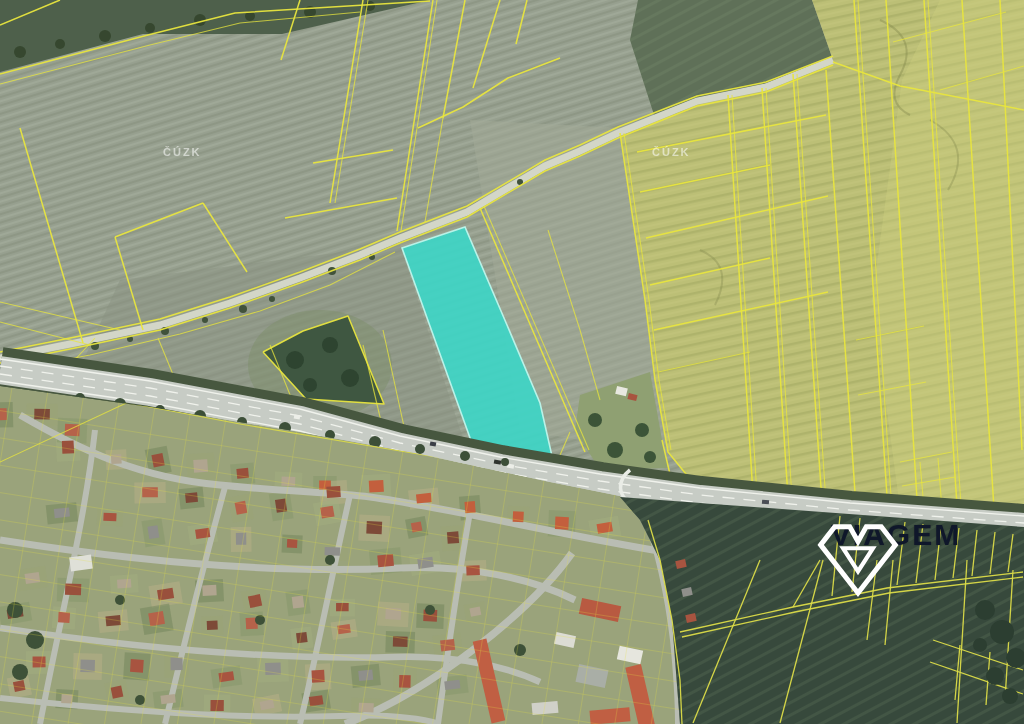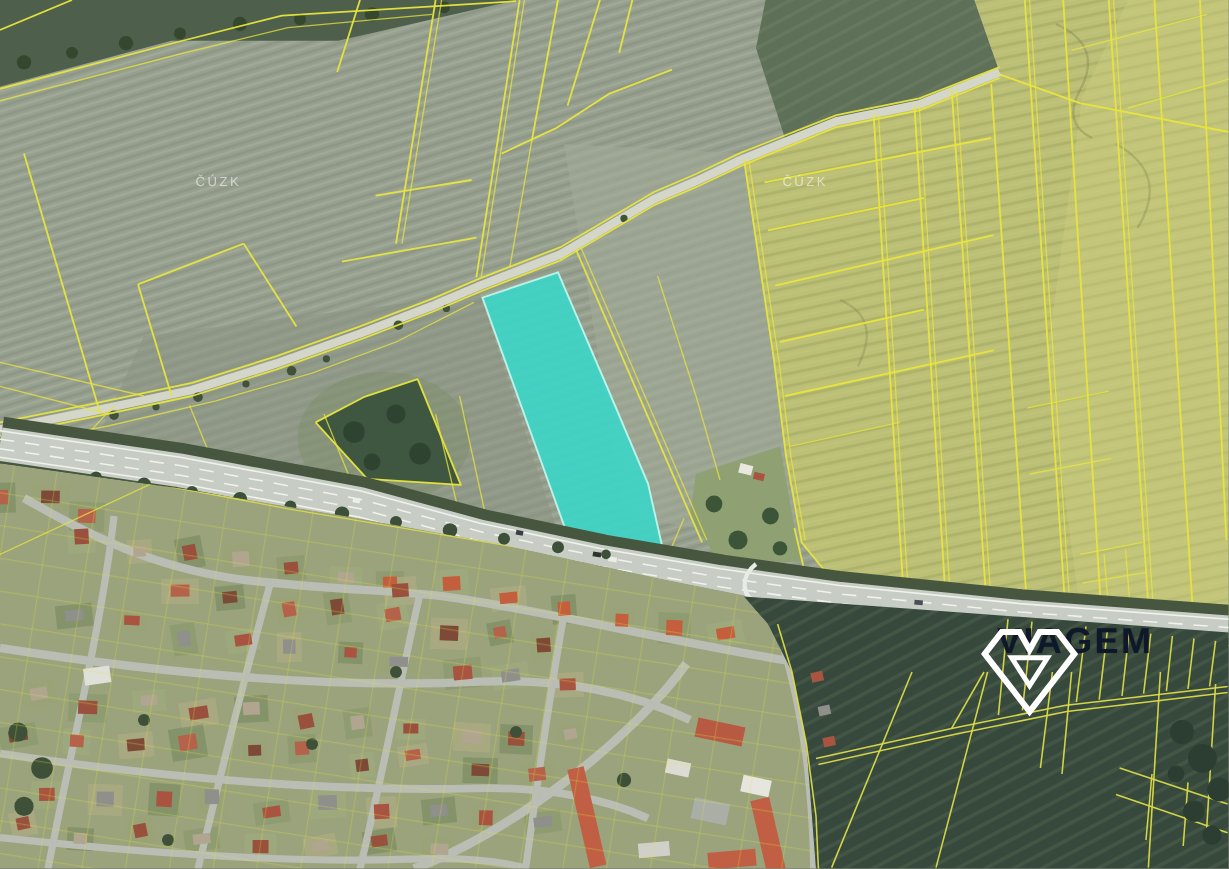--- a/index.html
+++ b/index.html
@@ -7,21 +7,21 @@
          font-family:"Liberation Sans", sans-serif;background:#97a08f;}
   .stage svg{position:absolute;left:0;top:0;display:block;}
   
   .cad{fill:none;stroke:var(--cadastral_line,#e6e33c);stroke-width:1.5;opacity:.95;stroke-linejoin:round;}
   .cadf{fill:none;stroke:var(--cadastral_line,#e6e33c);stroke-width:1.1;opacity:.75;}
   .cadd{fill:none;stroke:var(--cadastral_line_dark,#d9da45);stroke-width:1.3;opacity:.95;}
   .roadline{fill:none;stroke:#f0f2ec;stroke-width:1.3;}
   .cyanparcel{fill:var(--highlight_parcel_fill,#3ed5c5);stroke:var(--highlight_parcel_stroke,#b9f2e8);
               stroke-width:1.6;fill-opacity:.92;}
   .watermark{position:absolute;color:rgba(255,255,255,.55);font-size:11px;
-             letter-spacing:2px;font-weight:normal;pointer-events:none;}
+             letter-spacing:2px;font-weight:bold;pointer-events:none;}
   .wm1{left:163px;top:146px;}
   .wm2{left:652px;top:146px;}
   .brand{position:absolute;left:816px;top:520px;width:160px;text-align:center;
          color:#0f172a;pointer-events:none;}
   .brand .gem{display:block;margin:0 auto 4px auto;}
   .brand .name{font-size:30px;font-weight:bold;letter-spacing:2px;line-height:1;
                text-shadow:0 0 2px rgba(0,0,0,.25);}
 </style>
 </head>
 <body>

